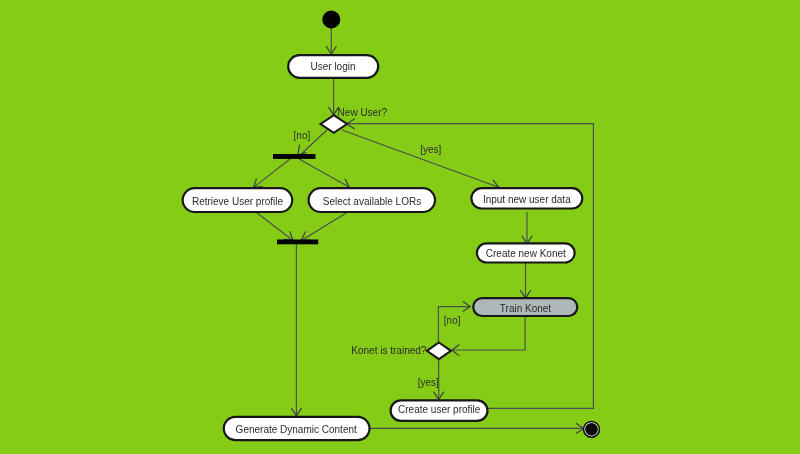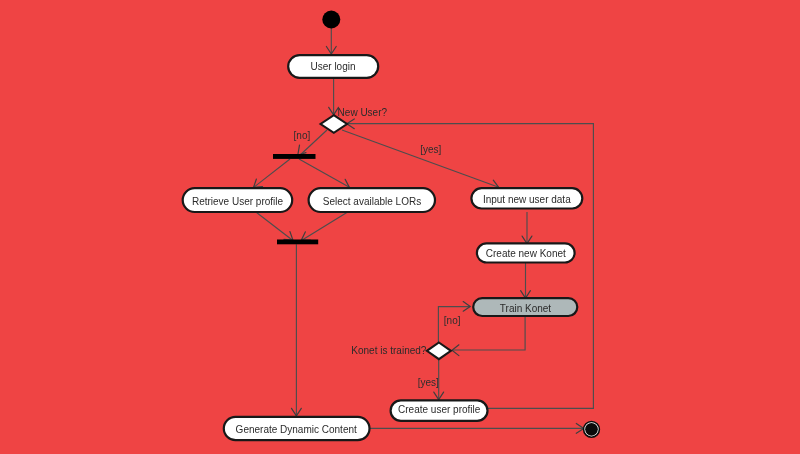--- a/index.html
+++ b/index.html
@@ -1,19 +1,19 @@
 <!DOCTYPE html>
 <html><head>
 <meta charset="utf-8">
 <title>UML Activity Diagram</title>
 <style>
   html, body { margin:0; padding:0; background:#ffffff; }
   body { width:800px; height:454px; overflow:hidden;
          font-family:"Liberation Sans", sans-serif; }
-  #canvas { position:relative; width:800px; height:454px; background:#ef4444; }
+  #canvas { position:relative; width:800px; height:454px; background:#84cc16; }
   svg { display:block; shape-rendering:geometricPrecision; }
   text { font-family:"Liberation Sans", sans-serif; fill:#2b2b2b; font-size:10px;
          -webkit-font-smoothing:antialiased; }
   text.guard { font-size:10px; fill:#2e2e2e; }
   .act { fill:#ffffff; stroke:#181818; stroke-width:2.2; }
   .act-hl { fill:#aeb8b9; stroke:#181818; stroke-width:2.2; }
   .edge { stroke:#4d4d4d; stroke-width:1.15; fill:none; }
   .ahead { stroke:#3f3f3f; stroke-width:1.2; fill:none; stroke-linecap:round; }
   .dia { fill:#ffffff; stroke:#181818; stroke-width:2.1; }
   .bar { fill:#000000; }

